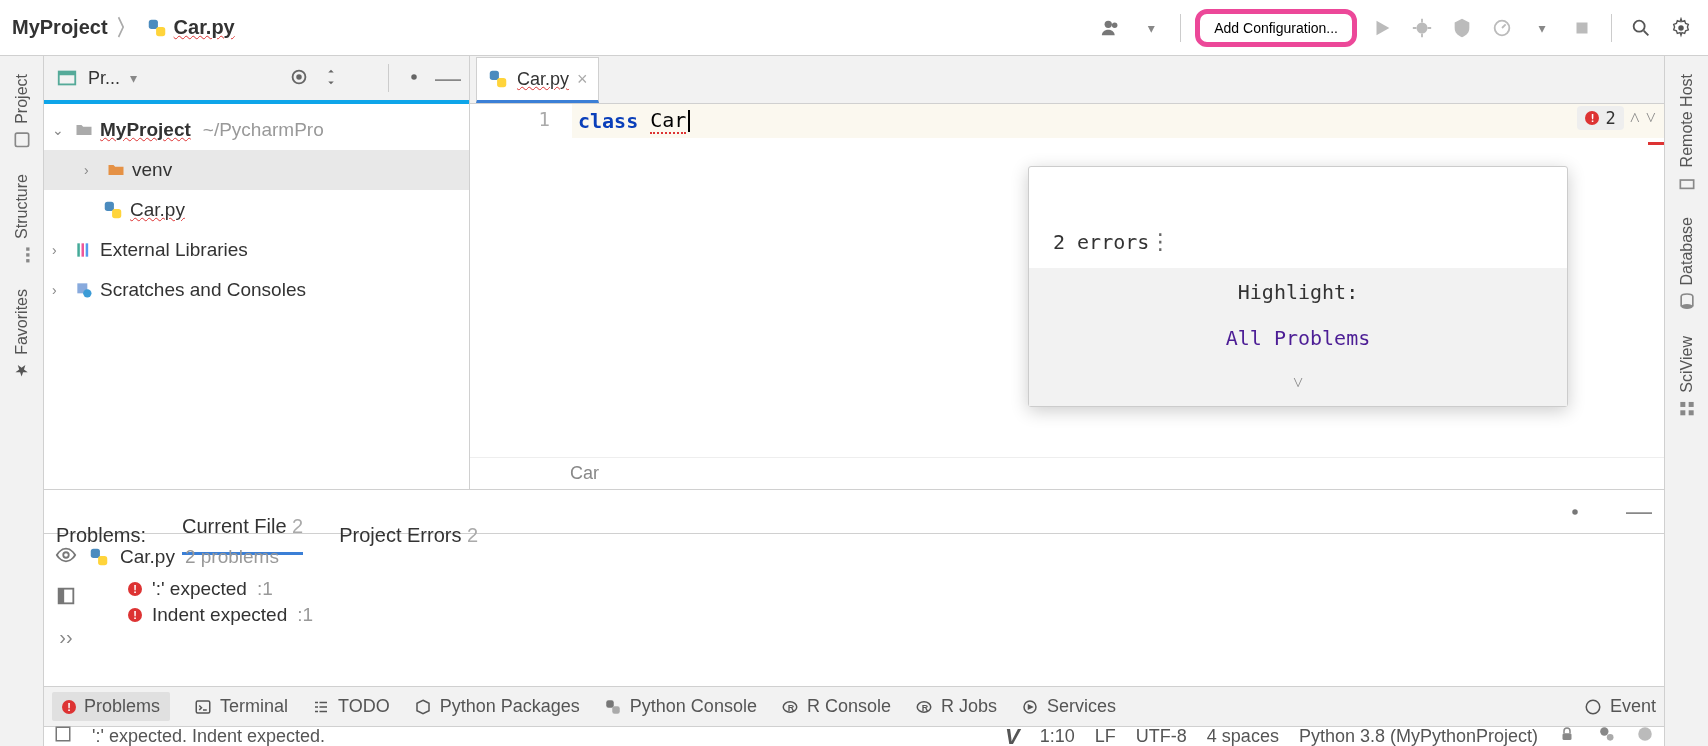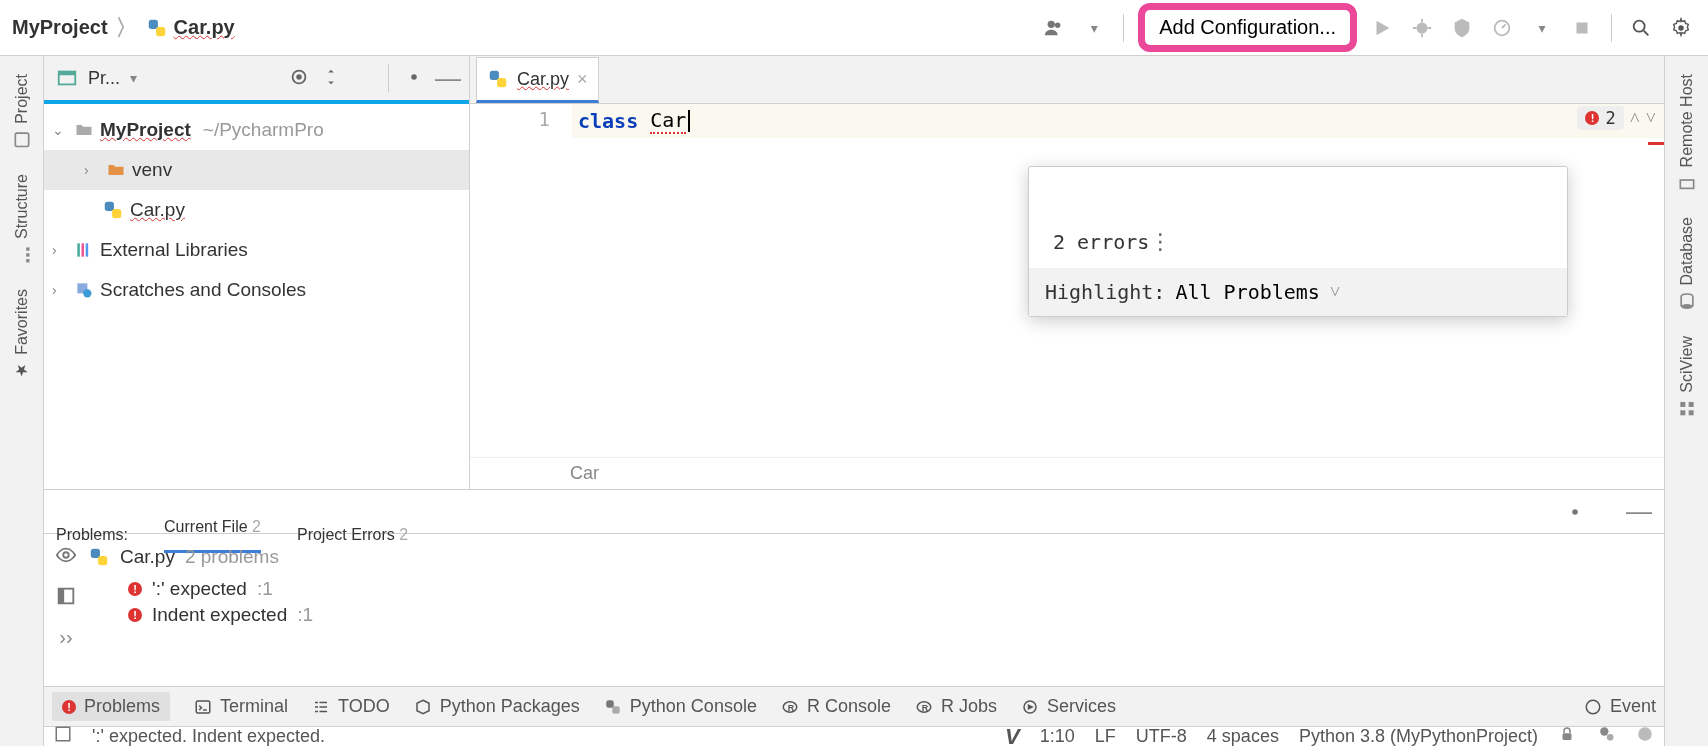--- a/index.html
+++ b/index.html
@@ -7,21 +7,21 @@
 .toolbar { height: 56px; display: flex; align-items: center; padding: 0 12px; border-bottom: 1px solid #d0d0d0; }
 .breadcrumb { display: flex; align-items: center; gap: 8px; font-size: 20px; font-weight: 600; }
 .bc-sep { color: #aaa; font-size: 22px; }
 .bc-item { display: flex; align-items: center; gap: 6px; }
 .py-icon { width: 22px; height: 22px; display: inline-flex; align-items: center; justify-content: center; position: relative; }
 .py-icon svg { width: 22px; height: 22px; }
 .tb-right { margin-left: auto; display: flex; align-items: center; gap: 10px; }
 .tb-btn { width: 30px; height: 30px; display: flex; align-items: center; justify-content: center; color: #888; }
 .tb-btn svg { width: 22px; height: 22px; }
 .tb-sep { width: 1px; height: 28px; background: #ccc; margin: 0 4px; }
-.add-config { border: 7px solid #ec4899; border-radius: 12px; padding: 6px 14px; font-size: 20px; background: #fff; }
+.add-config { border: 5px solid #ec4899; border-radius: 12px; padding: 6px 14px; font-size: 14px; background: #fff; }
 .run-icons { display: flex; align-items: center; gap: 10px; }
 .run-icons svg { width: 22px; height: 22px; }
 .body { flex: 1; display: flex; min-height: 0; }
 .left-strip { width: 44px; background: #f2f2f2; border-right: 1px solid #d0d0d0; display: flex; flex-direction: column; padding-top: 8px; align-items: center; }
 .strip-label { writing-mode: vertical-rl; transform: rotate(180deg); font-size: 16px; color: #555; margin: 10px 0 14px 0; display:flex; align-items:center; gap:6px;}
 .strip-icon { width:20px; height:20px; }
 .right-strip { width: 44px; background: #f2f2f2; border-left: 1px solid #d0d0d0; display: flex; flex-direction: column; padding-top: 8px; align-items: center; }
 .right-strip .strip-label { writing-mode: vertical-rl; }
 .middle { flex: 1; display: flex; flex-direction: column; min-height: 0; }
 .upper { flex: 1; display: flex; min-height: 0; border-bottom: 1px solid #d0d0d0; }
@@ -49,26 +49,26 @@
 .err-squiggle { border-bottom: 2px dotted #d33; }
 .caret { display:inline-block; width:2px; height:22px; background:#000; margin-left:2px; }
 .inspect-widget { position: absolute; top: 2px; right: 8px; display: flex; align-items: center; gap: 6px; }
 .pill { background: #eee; border-radius: 4px; padding: 2px 8px; display: flex; align-items: center; gap: 6px; font-size: 17px; }
 .err-dot { width: 14px; height: 14px; background: #d33; border-radius: 50%; display:inline-flex; align-items:center; justify-content:center; color:#fff; font-size:11px; font-weight:700;}
 .chev { color:#888; font-size:18px; }
 .err-marker { position:absolute; right:0; top:38px; width:16px; height:3px; background:#d33; }
 .popup { position: absolute; top: 62px; right: 96px; width: 540px; background: #fff; border: 1px solid #ccc; box-shadow: 0 4px 18px rgba(0,0,0,0.2); border-radius: 3px; }
 .popup-head { display: flex; align-items: center; justify-content: flex-start; padding: 14px 24px; font-size: 20px; margin-top: 48px; }
 .popup-more { font-size: 22px; color: #666; }
-.popup-row { padding: 12px 16px; background: #f2f2f2; font-size: 20px; display:flex; align-items:center; gap:10px; }
-.link { color: #000000; }
+.popup-row { padding: 12px 16px; background: #f2f2f2; font-size: 20px; display:flex; align-items:center; gap:22px;flex-direction:column; }
+.link { color: #4c1d95; }
 .bread2 { height: 32px; padding-left: 100px; display: flex; align-items: center; color: #888; font-size: 18px; border-top: 1px solid #eee; }
 .problems-panel { display: flex; flex-direction: column; }
 .prob-tabs { height: 44px; display: flex; align-items: center; padding: 0 12px; gap: 36px; border-bottom: 1px solid #d0d0d0; background:#fff;}
-.prob-tabs .lbl { font-size: 16px; margin-top: 47px; }
+.prob-tabs .lbl { font-size: 20px; margin-top: 47px; }
 .prob-tabs .count { color: #aaa; }
 .active-tab { border-bottom: 3px solid #3b7fd6; padding-bottom: 14px; }
 .prob-tabs .spacer { flex:1; }
 .prob-body { display: flex; height: 152px; }
 .prob-side { width: 44px; display:flex; flex-direction:column; align-items:center; gap:16px; padding:10px 0; color:#888; }
 .prob-content { flex: 1; padding: 8px 0; font-size: 19px; }
 .prob-file { display: flex; align-items: center; gap: 10px; padding: 4px 0 8px 0; }
 .prob-item { display: flex; align-items: center; gap: 10px; padding: 2px 0 2px 40px; }
 .bottom-bar { height: 40px; background: #f2f2f2; border-top: 1px solid #d0d0d0; display: flex; align-items: center; padding: 0 8px; gap: 24px; font-size: 18px; color: #555; }
 .bb-item { display: flex; align-items: center; gap: 8px; }

